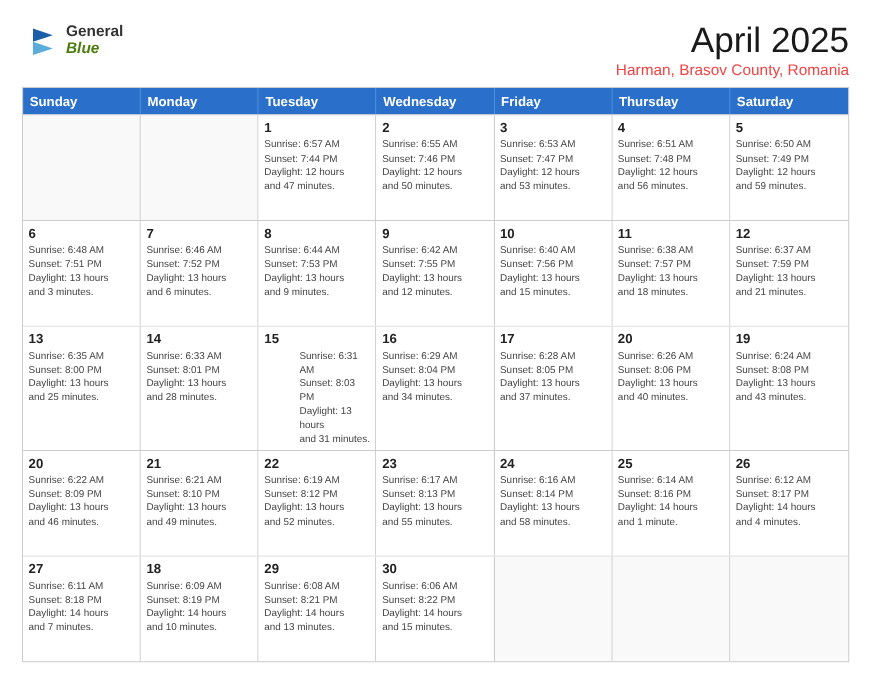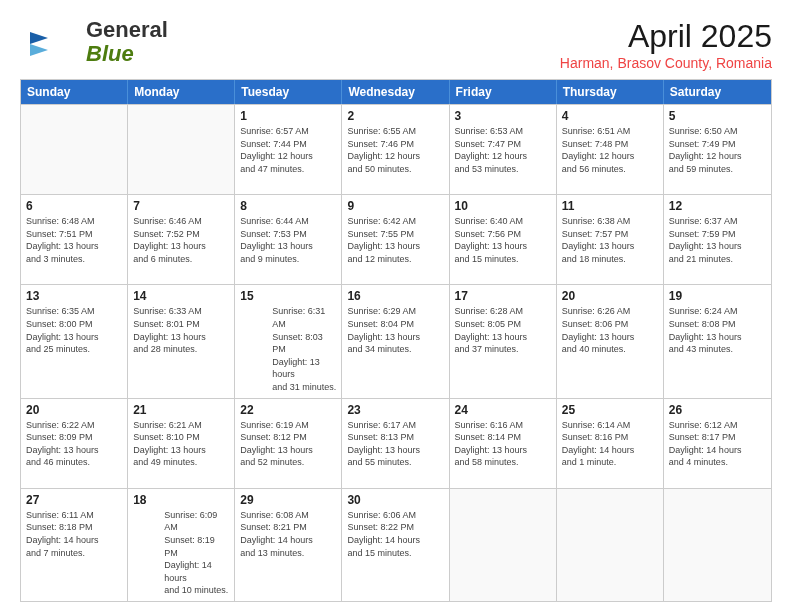--- a/index.html
+++ b/index.html
@@ -22,24 +22,23 @@
       align-items: flex-start;
       justify-content: space-between;
       margin-bottom: 8px;
     }
     .logo {
       display: flex;
       align-items: center;
       gap: 4px;
     }
     .logo-text {
-      font-size: 22px;
+      font-size: 14px;
       font-weight: bold;
       line-height: 1.1;
-      margin-left: 26px;
     }
     .logo-text .general { color: #333; }
     .logo-text .blue { color: #4d7c0f; font-style: italic; }
     .logo-icon {
       width: 36px;
       height: 36px;
     }
     .title-block {
       text-align: right;
     }
@@ -334,21 +333,21 @@
         <div class="cal-row">
           <div class="cal-cell">
             <div class="day-num">27</div>
             <div class="day-info" style="white-space: pre-line;">Sunrise: 6:11 AM
 Sunset: 8:18 PM
 Daylight: 14 hours
 and 7 minutes.</div>
           </div>
           <div class="cal-cell">
             <div class="day-num">18</div>
-            <div class="day-info" style="white-space: pre-line; margin-left: 31px;">Sunrise: 6:09 AM
+            <div class="day-info" style="white-space: pre-line;">Sunrise: 6:09 AM
 Sunset: 8:19 PM
 Daylight: 14 hours
 and 10 minutes.</div>
           </div>
           <div class="cal-cell">
             <div class="day-num">29</div>
             <div class="day-info" style="white-space: pre-line;">Sunrise: 6:08 AM
 Sunset: 8:21 PM
 Daylight: 14 hours
 and 13 minutes.</div>

